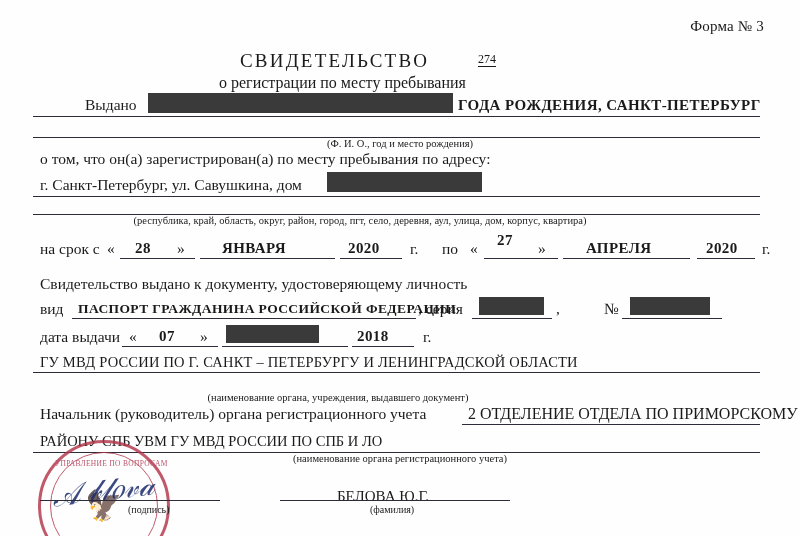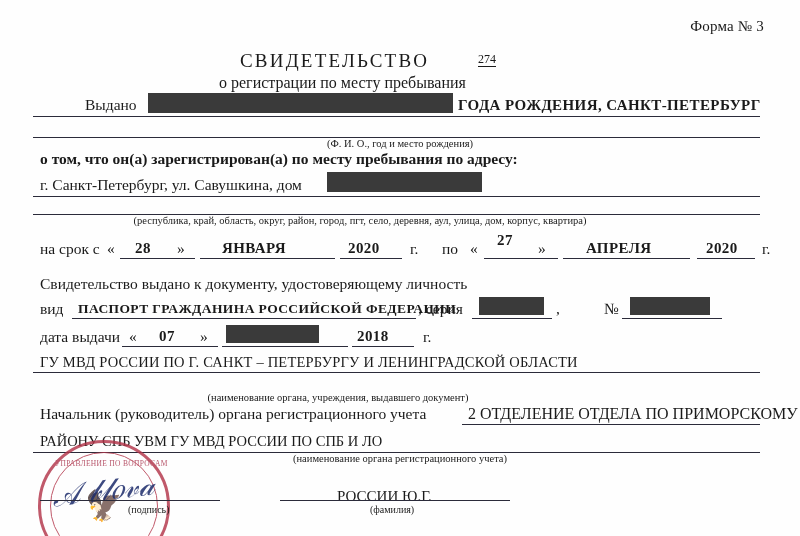--- a/index.html
+++ b/index.html
@@ -151,21 +151,21 @@
   <div class="title-number">274</div>
   <div class="subtitle">о регистрации по месту пребывания</div>
 
   <div class="lbl" style="top:96px; left:85px;">Выдано</div>
   <div class="redact" style="left:148px; top:93px; width:305px; height:20px;"></div>
   <div class="field field-bold" style="top:97px; left:458px;">ГОДА РОЖДЕНИЯ, САНКТ-ПЕТЕРБУРГ</div>
   <div class="line" style="left:33px; top:116px; width:727px;"></div>
   <div class="line" style="left:33px; top:137px; width:727px;"></div>
   <div class="small-caption" style="top:138px; left:0; width:800px;">(Ф. И. О., год и место рождения)</div>
 
-  <div class="lbl" style="top:150px; left:40px;font-weight:bold;">о том, что он(а) зарегистрирован(а) по месту пребывания по адресу:</div>
+  <div class="lbl" style="top:150px; left:40px;">о том, что он(а) зарегистрирован(а) по месту пребывания по адресу:</div>
 
   <div class="lbl" style="top:176px; left:40px;">г. Санкт-Петербург, ул. Савушкина, дом</div>
   <div class="redact" style="left:327px; top:172px; width:155px; height:20px;"></div>
   <div class="line" style="left:33px; top:196px; width:727px;"></div>
   <div class="line" style="left:33px; top:214px; width:727px;"></div>
   <div class="small-caption" style="top:215px; left:0; width:720px;">(республика, край, область, округ, район, город, пгт, село, деревня, аул, улица, дом, корпус, квартира)</div>
 
   <div class="lbl" style="top:240px; left:40px;">на срок с</div>
   <div class="lbl" style="top:240px; left:107px;">«</div>
   <div class="field field-bold" style="top:240px; left:135px;">28</div>
@@ -230,17 +230,17 @@
   <div class="stamp">
     <div class="stamp-txt" style="left:14px; top:16px; width:89px;">УПРАВЛЕНИЕ ПО ВОПРОСАМ</div>
     <div class="stamp-eagle">🦅</div>
 
   </div>
 
   <div class="signature">𝒜 𝒷𝓁𝑜𝓋𝒶</div>
   <div class="sig-cap" style="left:128px; top:504px;">(подпись)</div>
   <div class="line" style="left:40px; top:500px; width:180px;"></div>
 
-  <div class="field" style="top:488px; left:337px; font-size:15px;">РОССИИ Ю.Г.</div>
+  <div class="field" style="top:488px; left:337px; font-size:15px;">БЕЛОВА Ю.Г.</div>
   <div class="line" style="left:280px; top:500px; width:230px;"></div>
   <div class="sig-cap" style="left:370px; top:504px;">(фамилия)</div>
 
 </div>
 
 </body></html>

